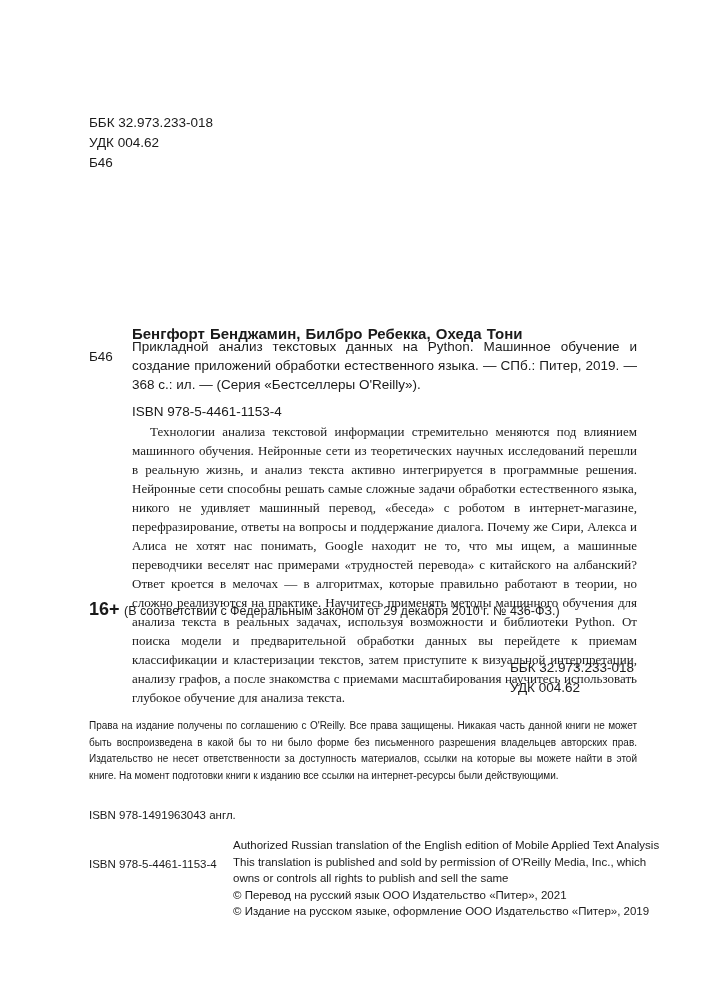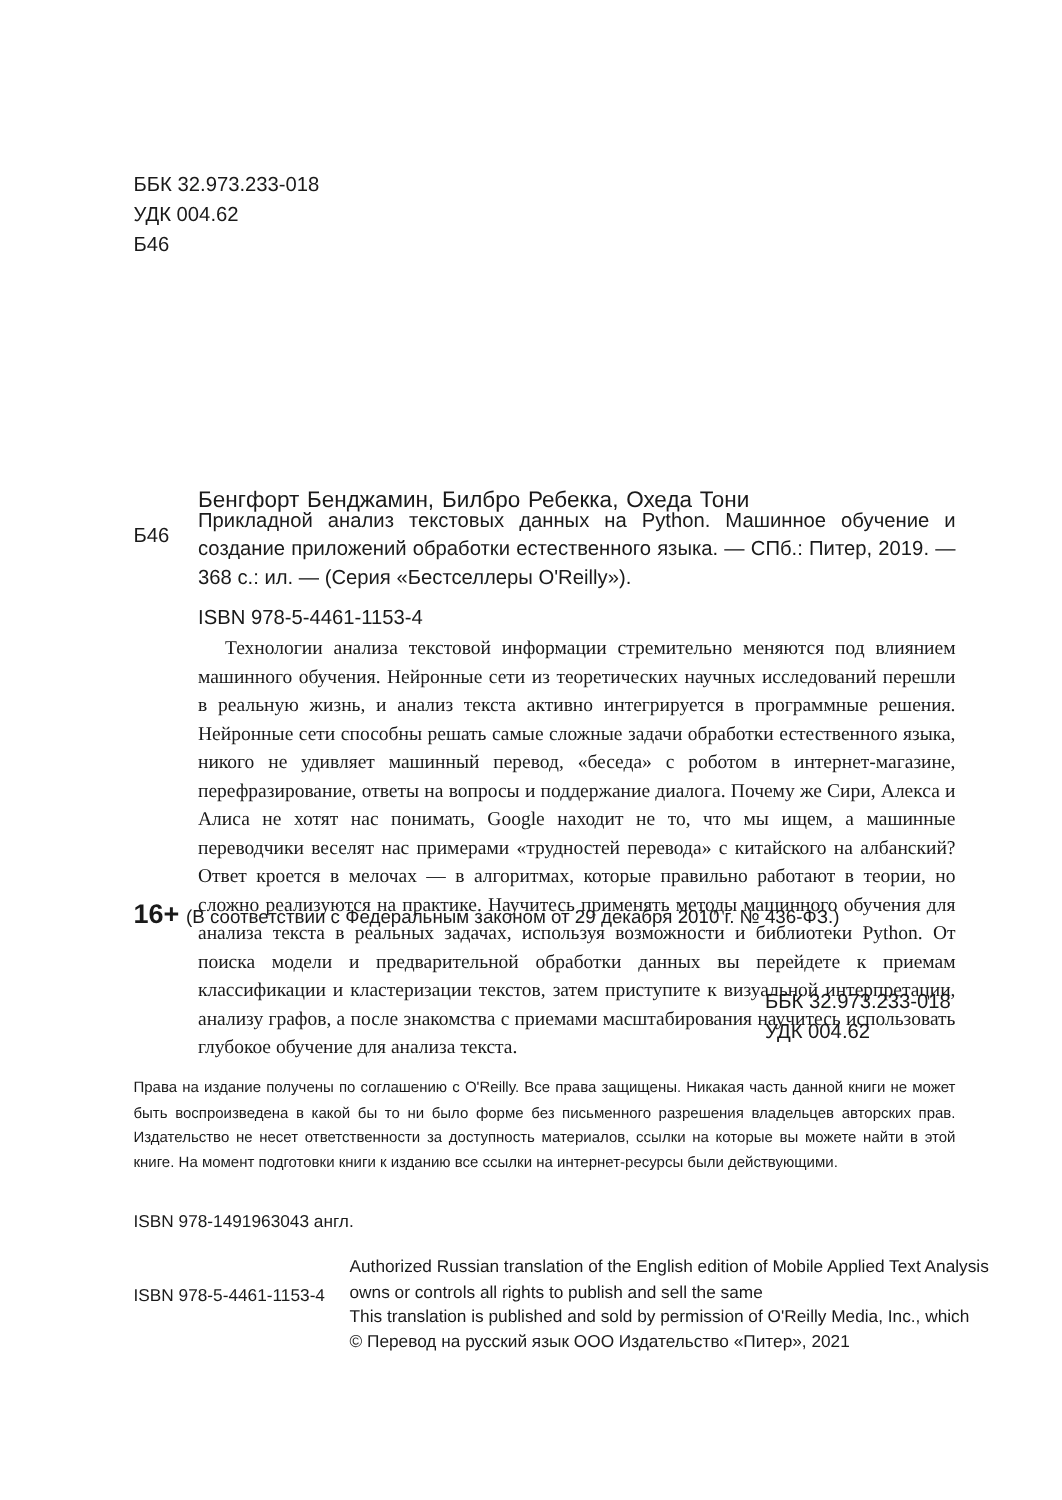--- a/index.html
+++ b/index.html
@@ -5,21 +5,21 @@
     html, body { margin: 0; padding: 0; }
     body {
       width: 708px; height: 1000px; background: #ffffff; position: relative; overflow: hidden;
       color: #1a1a1a;
     }
     .sans { font-family: "Liberation Sans", sans-serif; }
     .serif { font-family: "Liberation Serif", serif; }
     .abs { position: absolute; }
     .top-codes { left: 89px; top: 113px; font-size: 13.5px; line-height: 20px; }
     .top-codes div { white-space: nowrap; }
-    .authors { left: 132px; top: 325px; font-size: 15px; font-weight: normal; white-space: nowrap; word-spacing: 1px; }
+    .authors { left: 132px; top: 325px; font-size: 15px; font-weight: bold; white-space: nowrap; word-spacing: 1px; }
     .b46 { left: 89px; top: 349px; font-size: 13.5px; }
     .title-block { left: 132px; top: 337px; width: 505px; font-size: 13.5px; line-height: 19px; text-align: justify; }
     .isbn-main { left: 132px; top: 404px; font-size: 13.5px; }
     .abstract { left: 132px; top: 422px; width: 505px; font-size: 13px; line-height: 19px; text-align: justify; text-indent: 18px; }
     .age { left: 89px; top: 599px; white-space: nowrap; }
     .age-num { font-size: 18px; font-weight: bold; }
     .age-text { font-size: 12.5px; }
     .right-codes { left: 510px; top: 658px; font-size: 13.5px; line-height: 20px; }
     .right-codes div { white-space: nowrap; }
     .rights { left: 89px; top: 718px; width: 548px; font-size: 10px; line-height: 16.5px; text-align: justify; }
@@ -54,16 +54,17 @@
   <div>УДК 004.62</div>
 </div>
 
 <div class="abs sans rights">Права на издание получены по соглашению с O'Reilly. Все права защищены. Никакая часть данной книги не может быть воспроизведена в какой бы то ни было форме без письменного разрешения владельцев авторских прав. Издательство не несет ответственности за доступность материалов, ссылки на которые вы можете найти в этой книге. На момент подготовки книги к изданию все ссылки на интернет-ресурсы были действующими.</div>
 
 <div class="abs sans isbn-row" style="top:809px;">ISBN 978-1491963043 англ.</div>
 <div class="abs sans isbn-row" style="top:858px;">ISBN 978-5-4461-1153-4</div>
 
 <div class="abs sans copyright">
   <div>Authorized Russian translation of the English edition of Mobile Applied Text Analysis</div>
+  <div>This translation is published and sold by permission of O'Reilly Media, Inc., which</div>
   <div>owns or controls all rights to publish and sell the same</div>
-  <div>This translation is published and sold by permission of O'Reilly Media, Inc., which</div>
   <div>© Перевод на русский язык ООО Издательство «Питер», 2021</div>
+  <div>© Издание на русском языке, оформление ООО Издательство «Питер», 2019</div>
 </div>
 
 </body></html>

